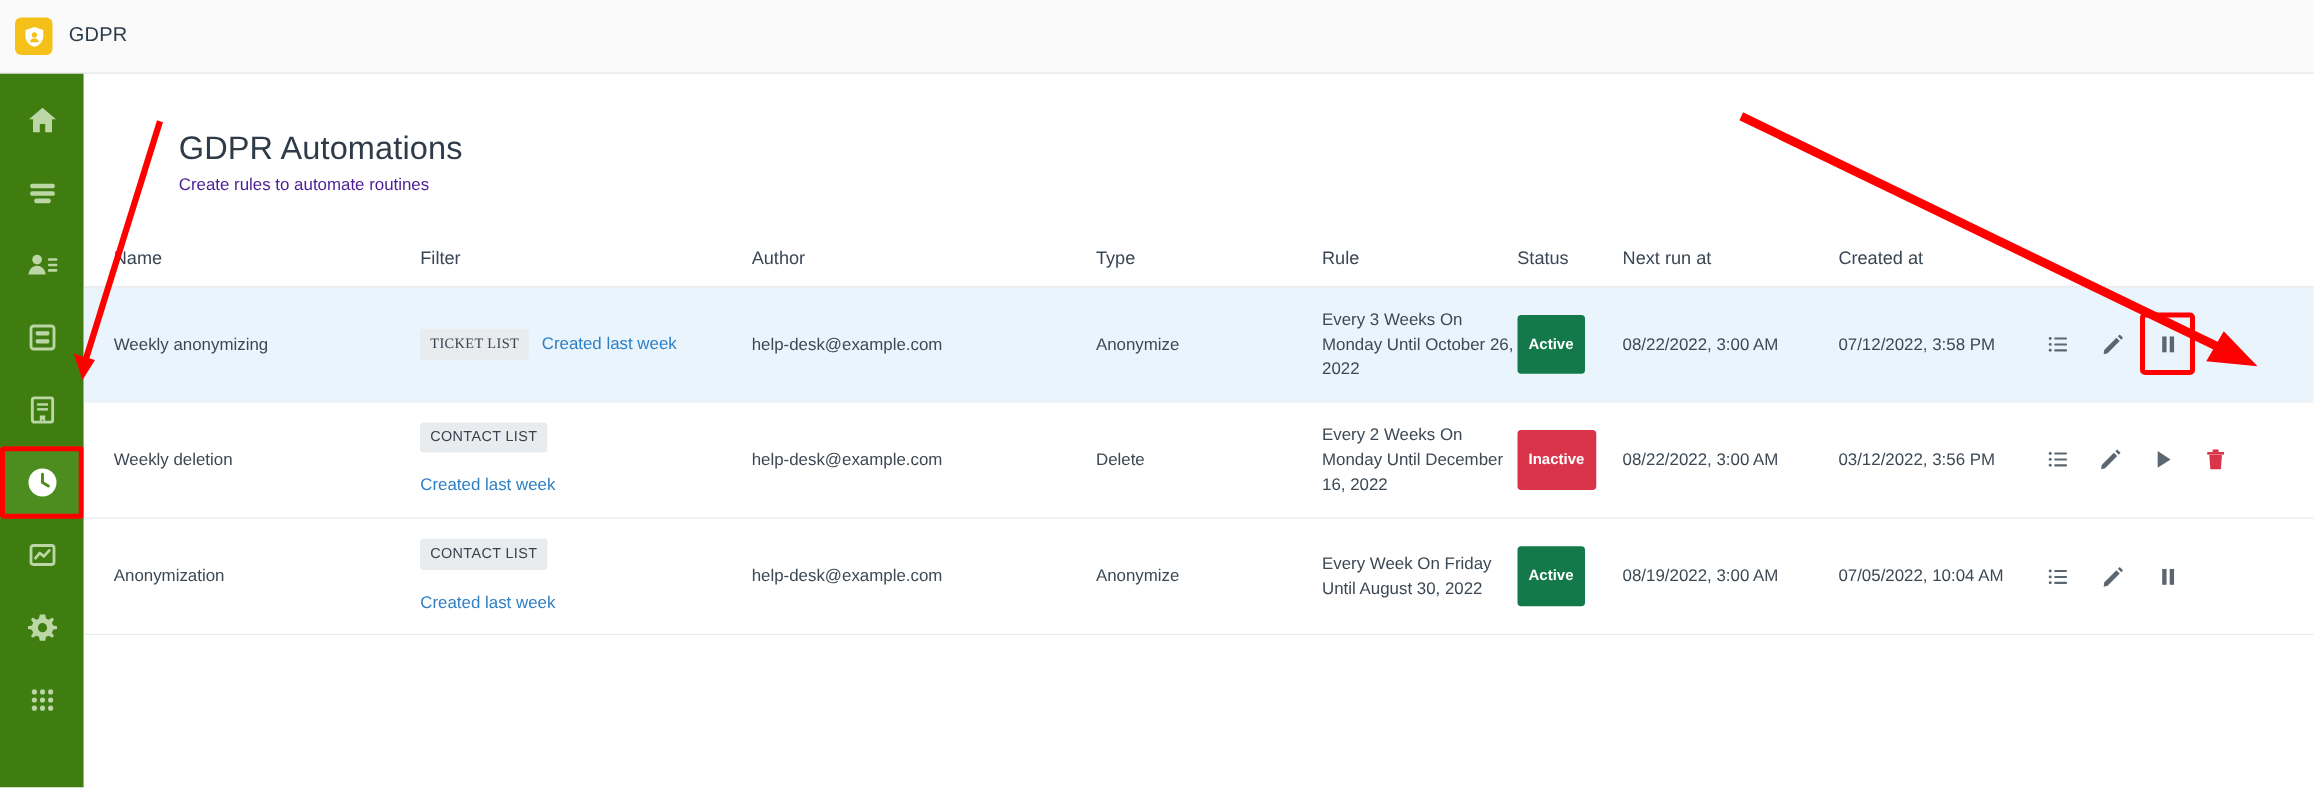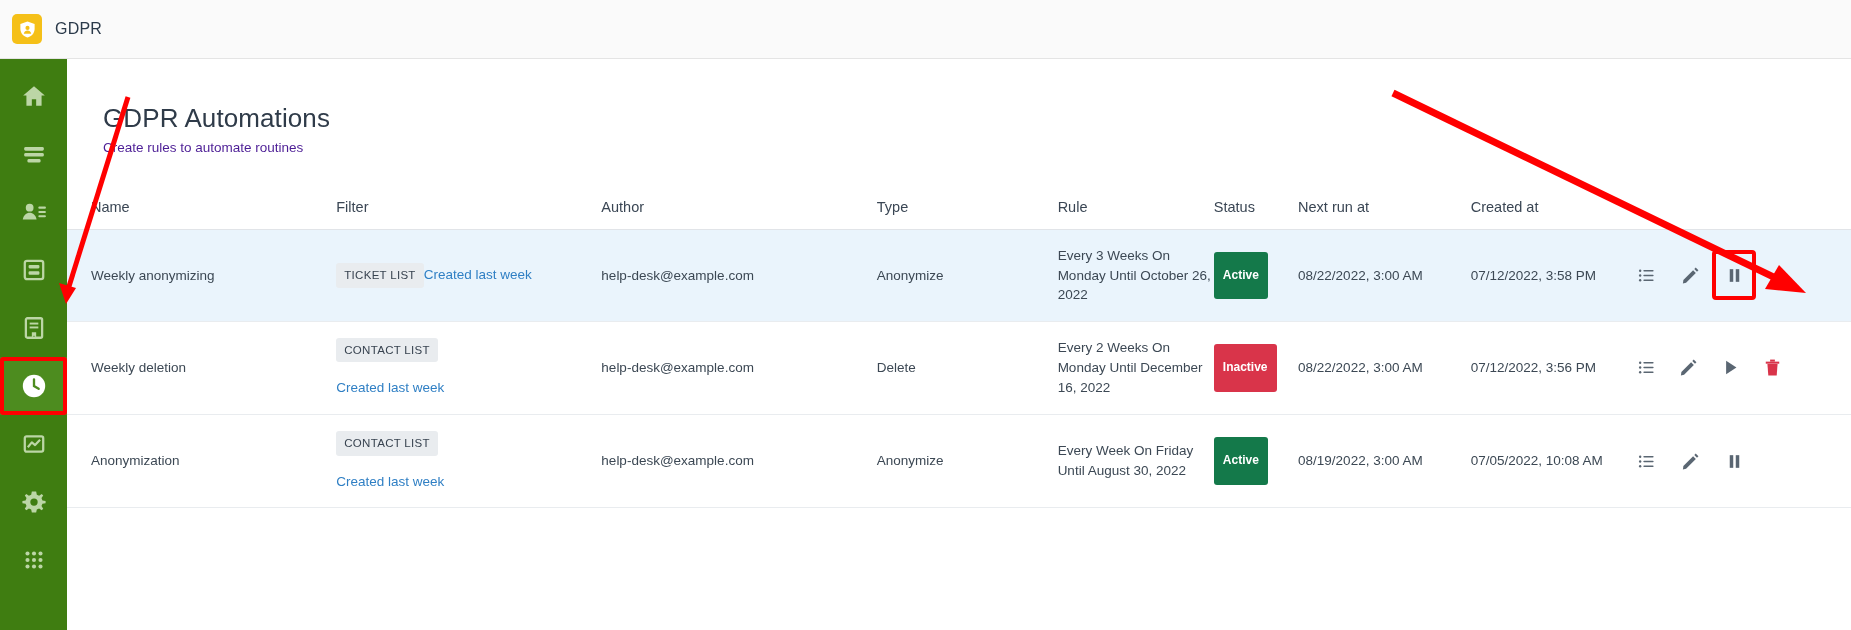--- a/index.html
+++ b/index.html
@@ -49,21 +49,21 @@
     pointer-events: none;
   }
 
   
   .content {
     position: absolute; left: 67px; top: 59px;
     width: 1784px; height: 571px;
     background: #ffffff; overflow: hidden;
   }
   .page-head {
-    padding: 44px 0 0 36px;
+    padding: 44px 0 0 76px;
     position: relative;
   }
   .page-title {
     font-size: 26px; color: #2f3b49; font-weight: normal;
     letter-spacing: .1px;
   }
   .page-sub {
     font-size: 13.5px; color: #4c1d95; margin-top: 6px;
   }
   .add-btn {
@@ -110,21 +110,21 @@
     display: inline-block;
     background: #e9ecef; color: #384350;
     font-size: 11.5px; letter-spacing: .3px;
     padding: 4px 8px; border-radius: 3px;
     vertical-align: middle;
   }
   .link {
     color: #2f7fc4; font-size: 13.5px; text-decoration: none;
     cursor: pointer;
   }
-  .filter-inline .chip { margin-right: 0; }
+  .filter-inline .chip { margin-right: 10px; font-family: Liberation Serif, serif; }
   .filter-stack .chip { margin-bottom: 16px; }
   .filter-stack .link { display: block; }
 
   .badge {
     display: inline-block; color: #fff;
     font-size: 12px; font-weight: bold;
     padding: 15px 9px; border-radius: 3px;
   }
   .badge.active   { background: #14794a; }
   .badge.inactive { background: #d9344a; }
@@ -315,21 +315,21 @@
             <span class="chip">CONTACT LIST</span>
             <a class="link">Created last week</a>
           </td>
           <td class="c-author">help-desk@example.com</td>
           <td class="c-type">Delete</td>
           <td class="c-rule">Every 2 Weeks On Monday Until December 16, 2022</td>
           <td class="c-status">
             <span class="badge inactive">Inactive</span>
           </td>
           <td class="c-next">08/22/2022, 3:00 AM</td>
-          <td class="c-created">07/12/2022, 3:56 PM</td>
+          <td class="c-created">03/12/2022, 3:56 PM</td>
           <td class="c-actions">
             <div class="actions" style="gap:20px">
               <span class="act">
                 <svg width="19" height="19" viewBox="0 0 24 24">
                   <g fill="#5a6672">
                     <circle cx="4" cy="6" r="1.5"></circle>
                       <rect x="8" y="5" width="13" height="2.1" rx="1"></rect>
                     <circle cx="4" cy="12" r="1.5"></circle>
                       <rect x="8" y="11" width="13" height="2.1" rx="1"></rect>
                     <circle cx="4" cy="18" r="1.5"></circle>
@@ -365,21 +365,21 @@
             <span class="chip">CONTACT LIST</span>
             <a class="link">Created last week</a>
           </td>
           <td class="c-author">help-desk@example.com</td>
           <td class="c-type">Anonymize</td>
           <td class="c-rule">Every Week On Friday Until August 30, 2022</td>
           <td class="c-status">
             <span class="badge active">Active</span>
           </td>
           <td class="c-next">08/19/2022, 3:00 AM</td>
-          <td class="c-created">07/05/2022, 10:08 AM</td>
+          <td class="c-created">07/05/2022, 10:04 AM</td>
           <td class="c-actions">
             <div class="actions">
               <span class="act">
                 <svg width="19" height="19" viewBox="0 0 24 24">
                   <g fill="#5a6672">
                     <circle cx="4" cy="6" r="1.5"></circle>
                       <rect x="8" y="5" width="13" height="2.1" rx="1"></rect>
                     <circle cx="4" cy="12" r="1.5"></circle>
                       <rect x="8" y="11" width="13" height="2.1" rx="1"></rect>
                     <circle cx="4" cy="18" r="1.5"></circle>

